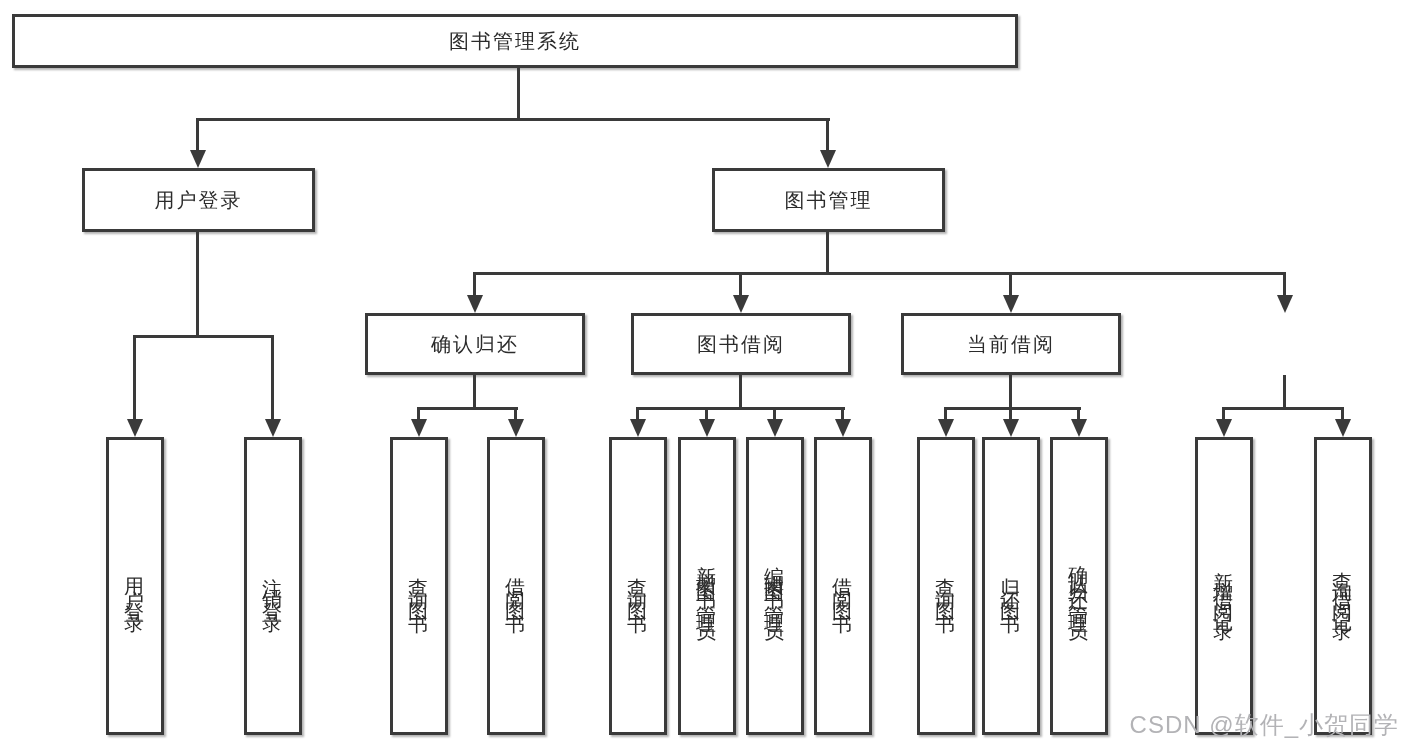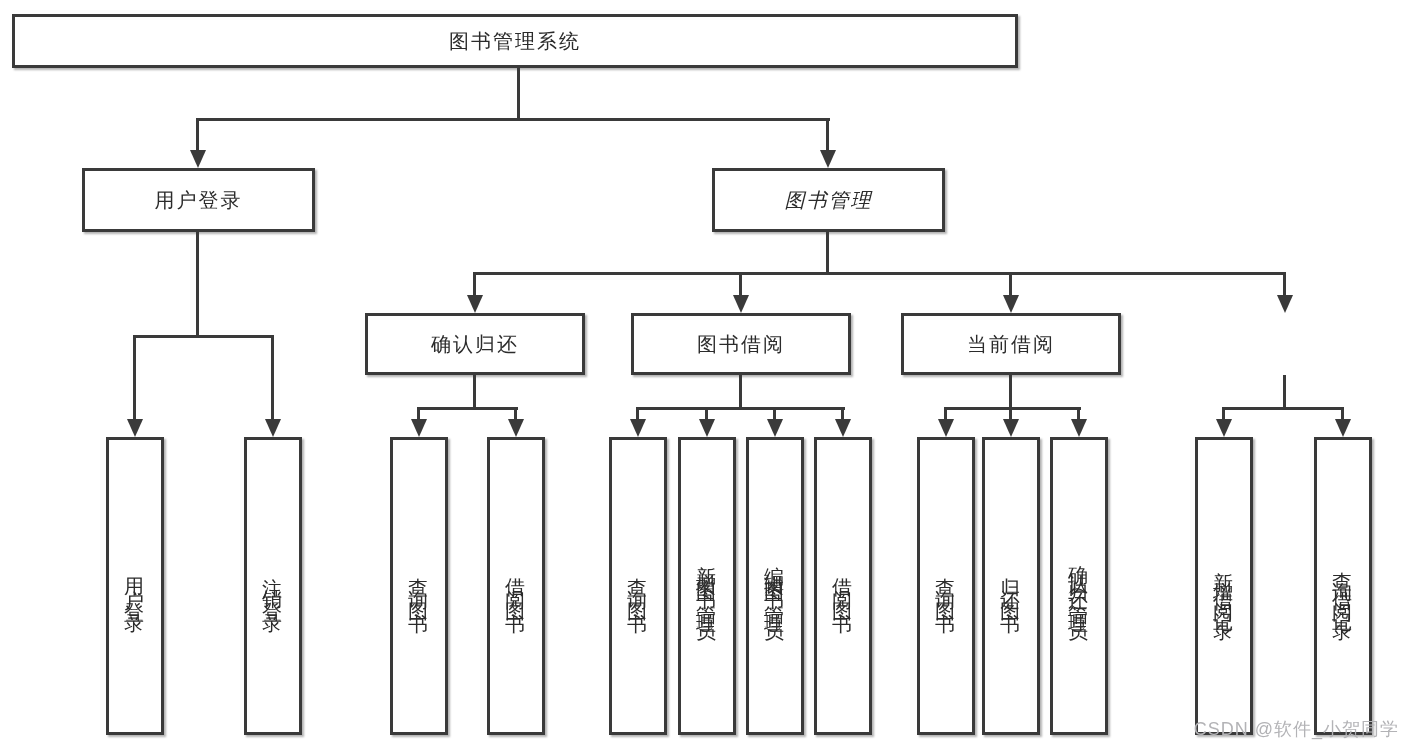--- a/index.html
+++ b/index.html
@@ -29,37 +29,37 @@
   .hline, .vline { position:absolute; background:#3a3a3a; }
   .hline { height:3px; }
   .vline { width:3px; }
   .arrow {
     position:absolute; width:0; height:0;
     border-left:8px solid transparent; border-right:8px solid transparent;
     border-top:18px solid #3a3a3a;
   }
   .watermark {
     position:absolute; right:6px; bottom:6px;
-    font-size:18px; color:#b3b3b6; letter-spacing:1px; white-space:nowrap;
+    font-size:24px; color:#b3b3b6; letter-spacing:1px; white-space:nowrap;
   }
 </style>
 </head>
 <body>
 
 <div class="stage">
 
   <div class="box" style="left:12px; top:14px; width:1006px; height:54px;">
     <span>图书管理系统</span>
   </div>
 
   <div class="box" style="left:82px; top:168px; width:233px; height:64px;">
     <span>用户登录</span>
   </div>
 
-  <div class="box" style="left:712px; top:168px; width:233px; height:64px;font-style:italic;">
+  <div class="box" style="left:712px; top:168px; width:233px; height:64px;">
     <span>图书管理</span>
   </div>
 
   <div class="box" style="left:365px; top:313px; width:220px; height:62px;">
     <span>确认归还</span>
   </div>
 
   <div class="box" style="left:631px; top:313px; width:220px; height:62px;">
     <span>图书借阅</span>
   </div>

